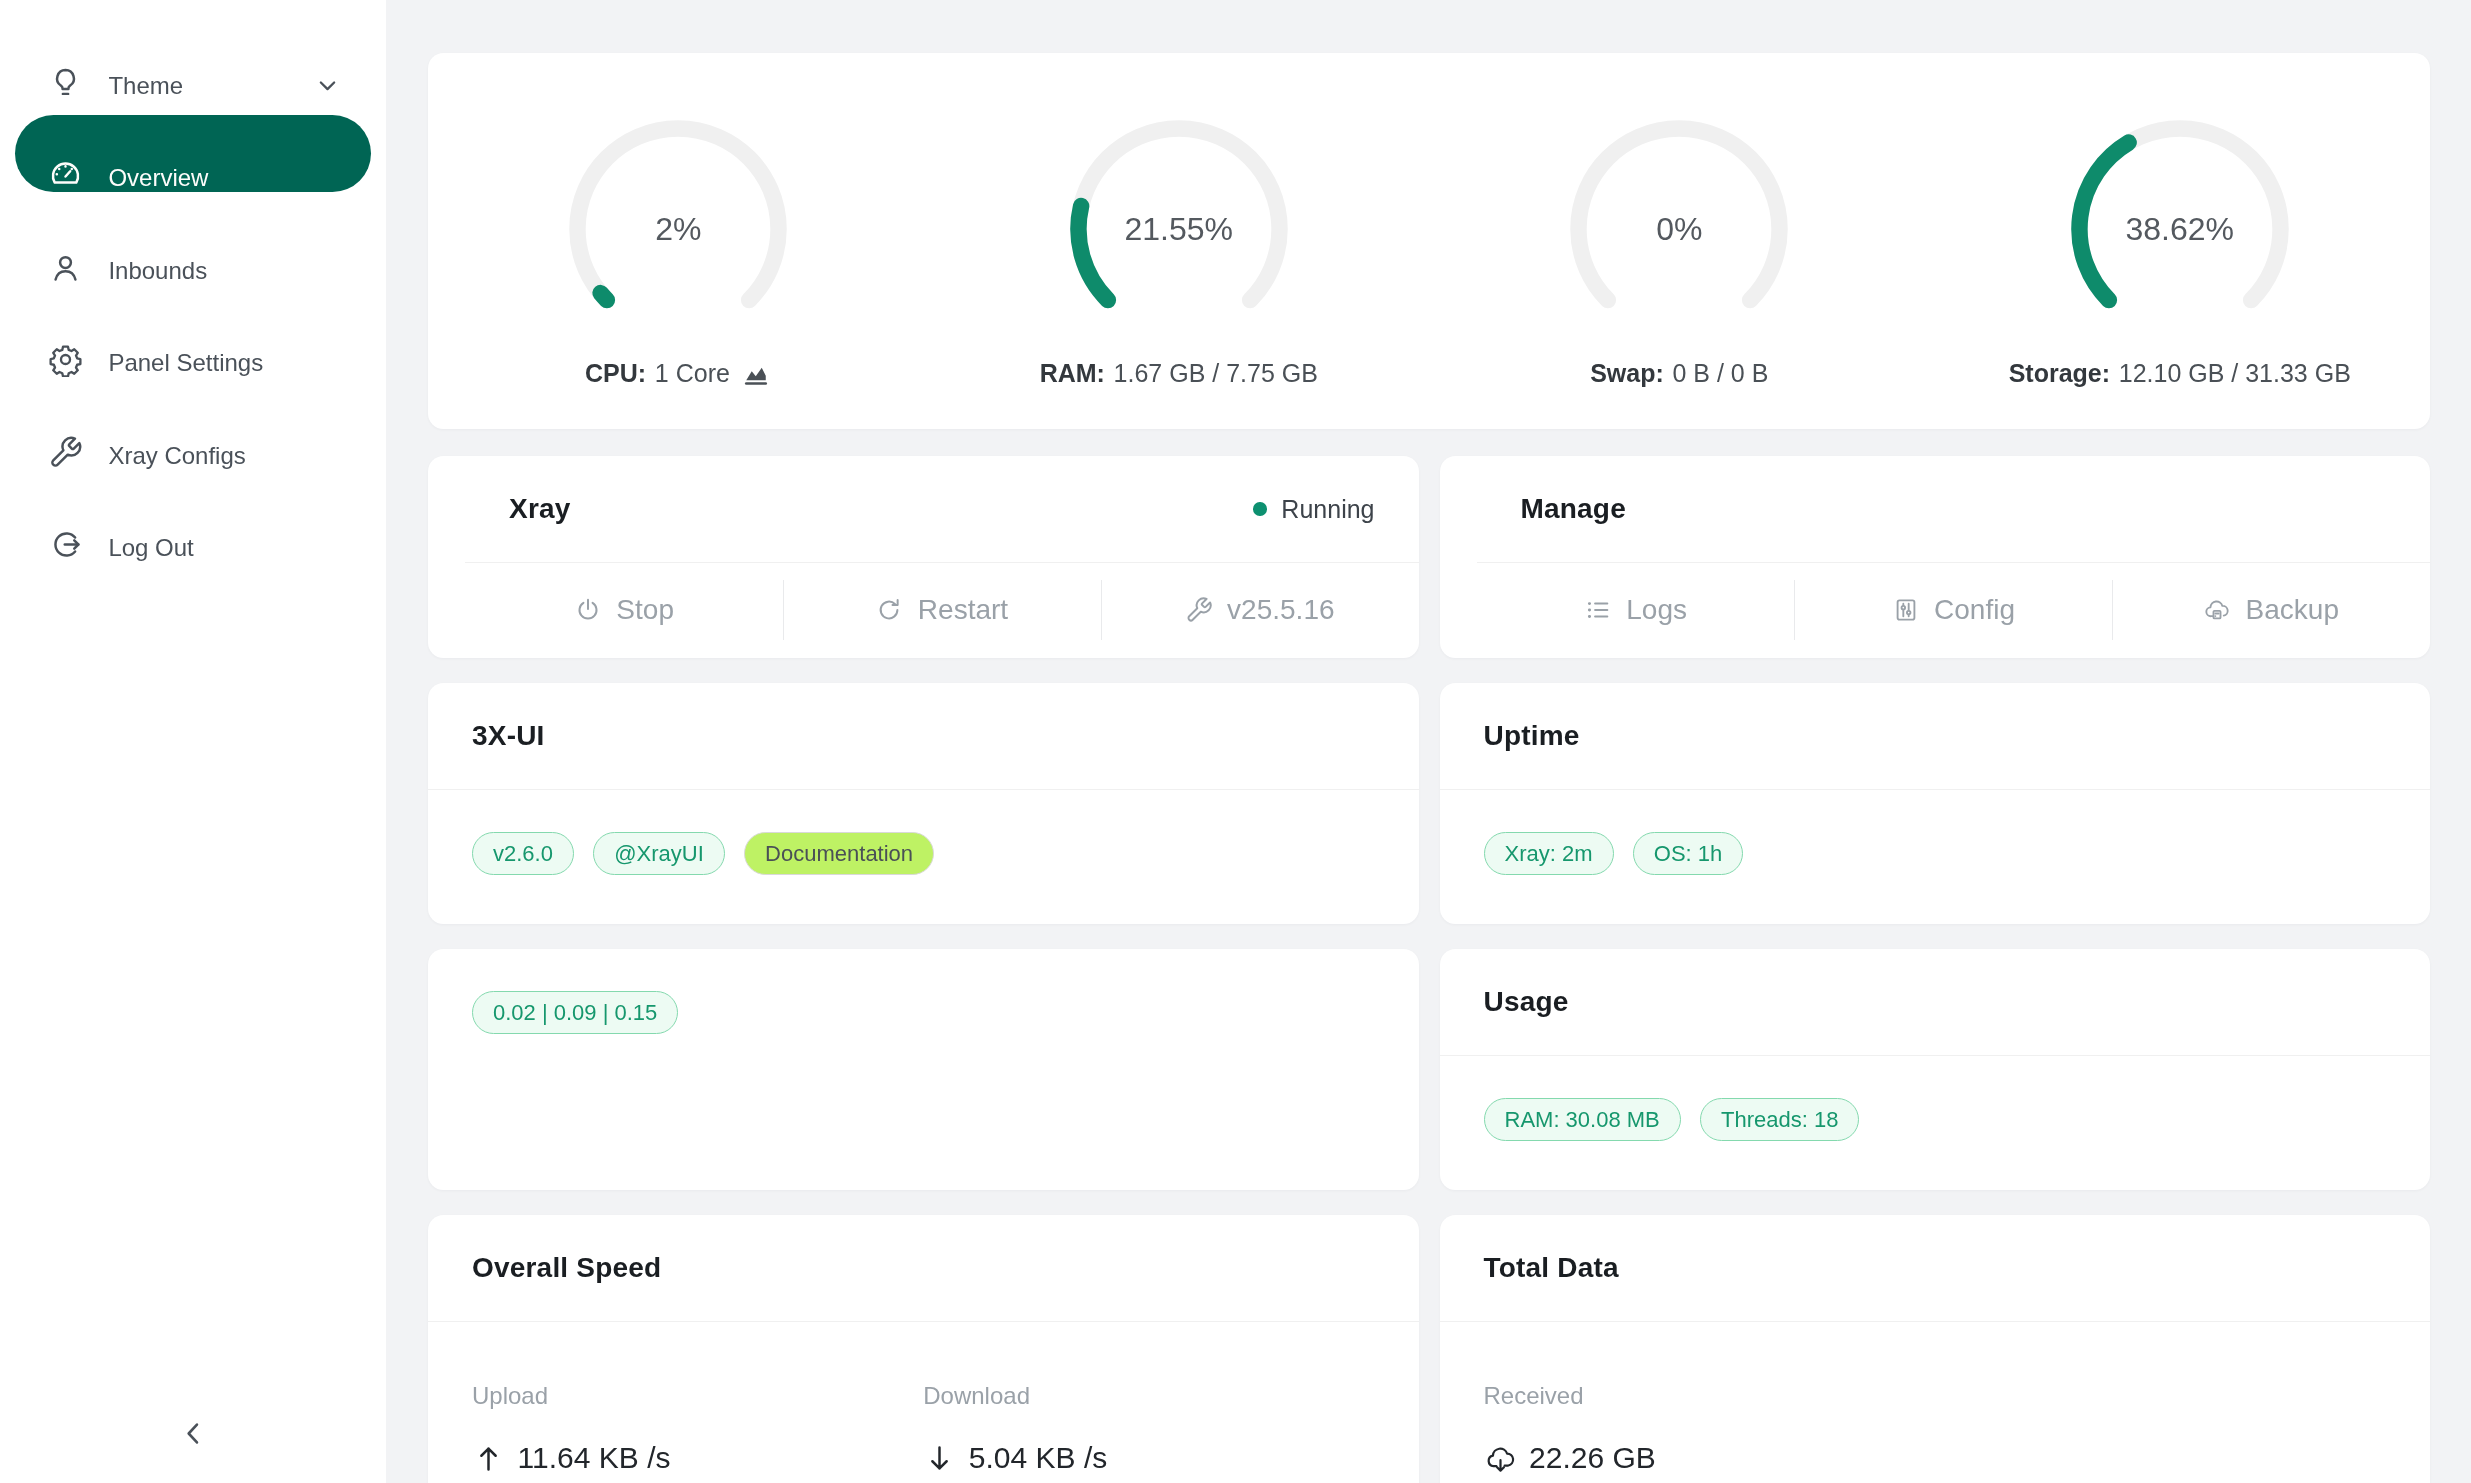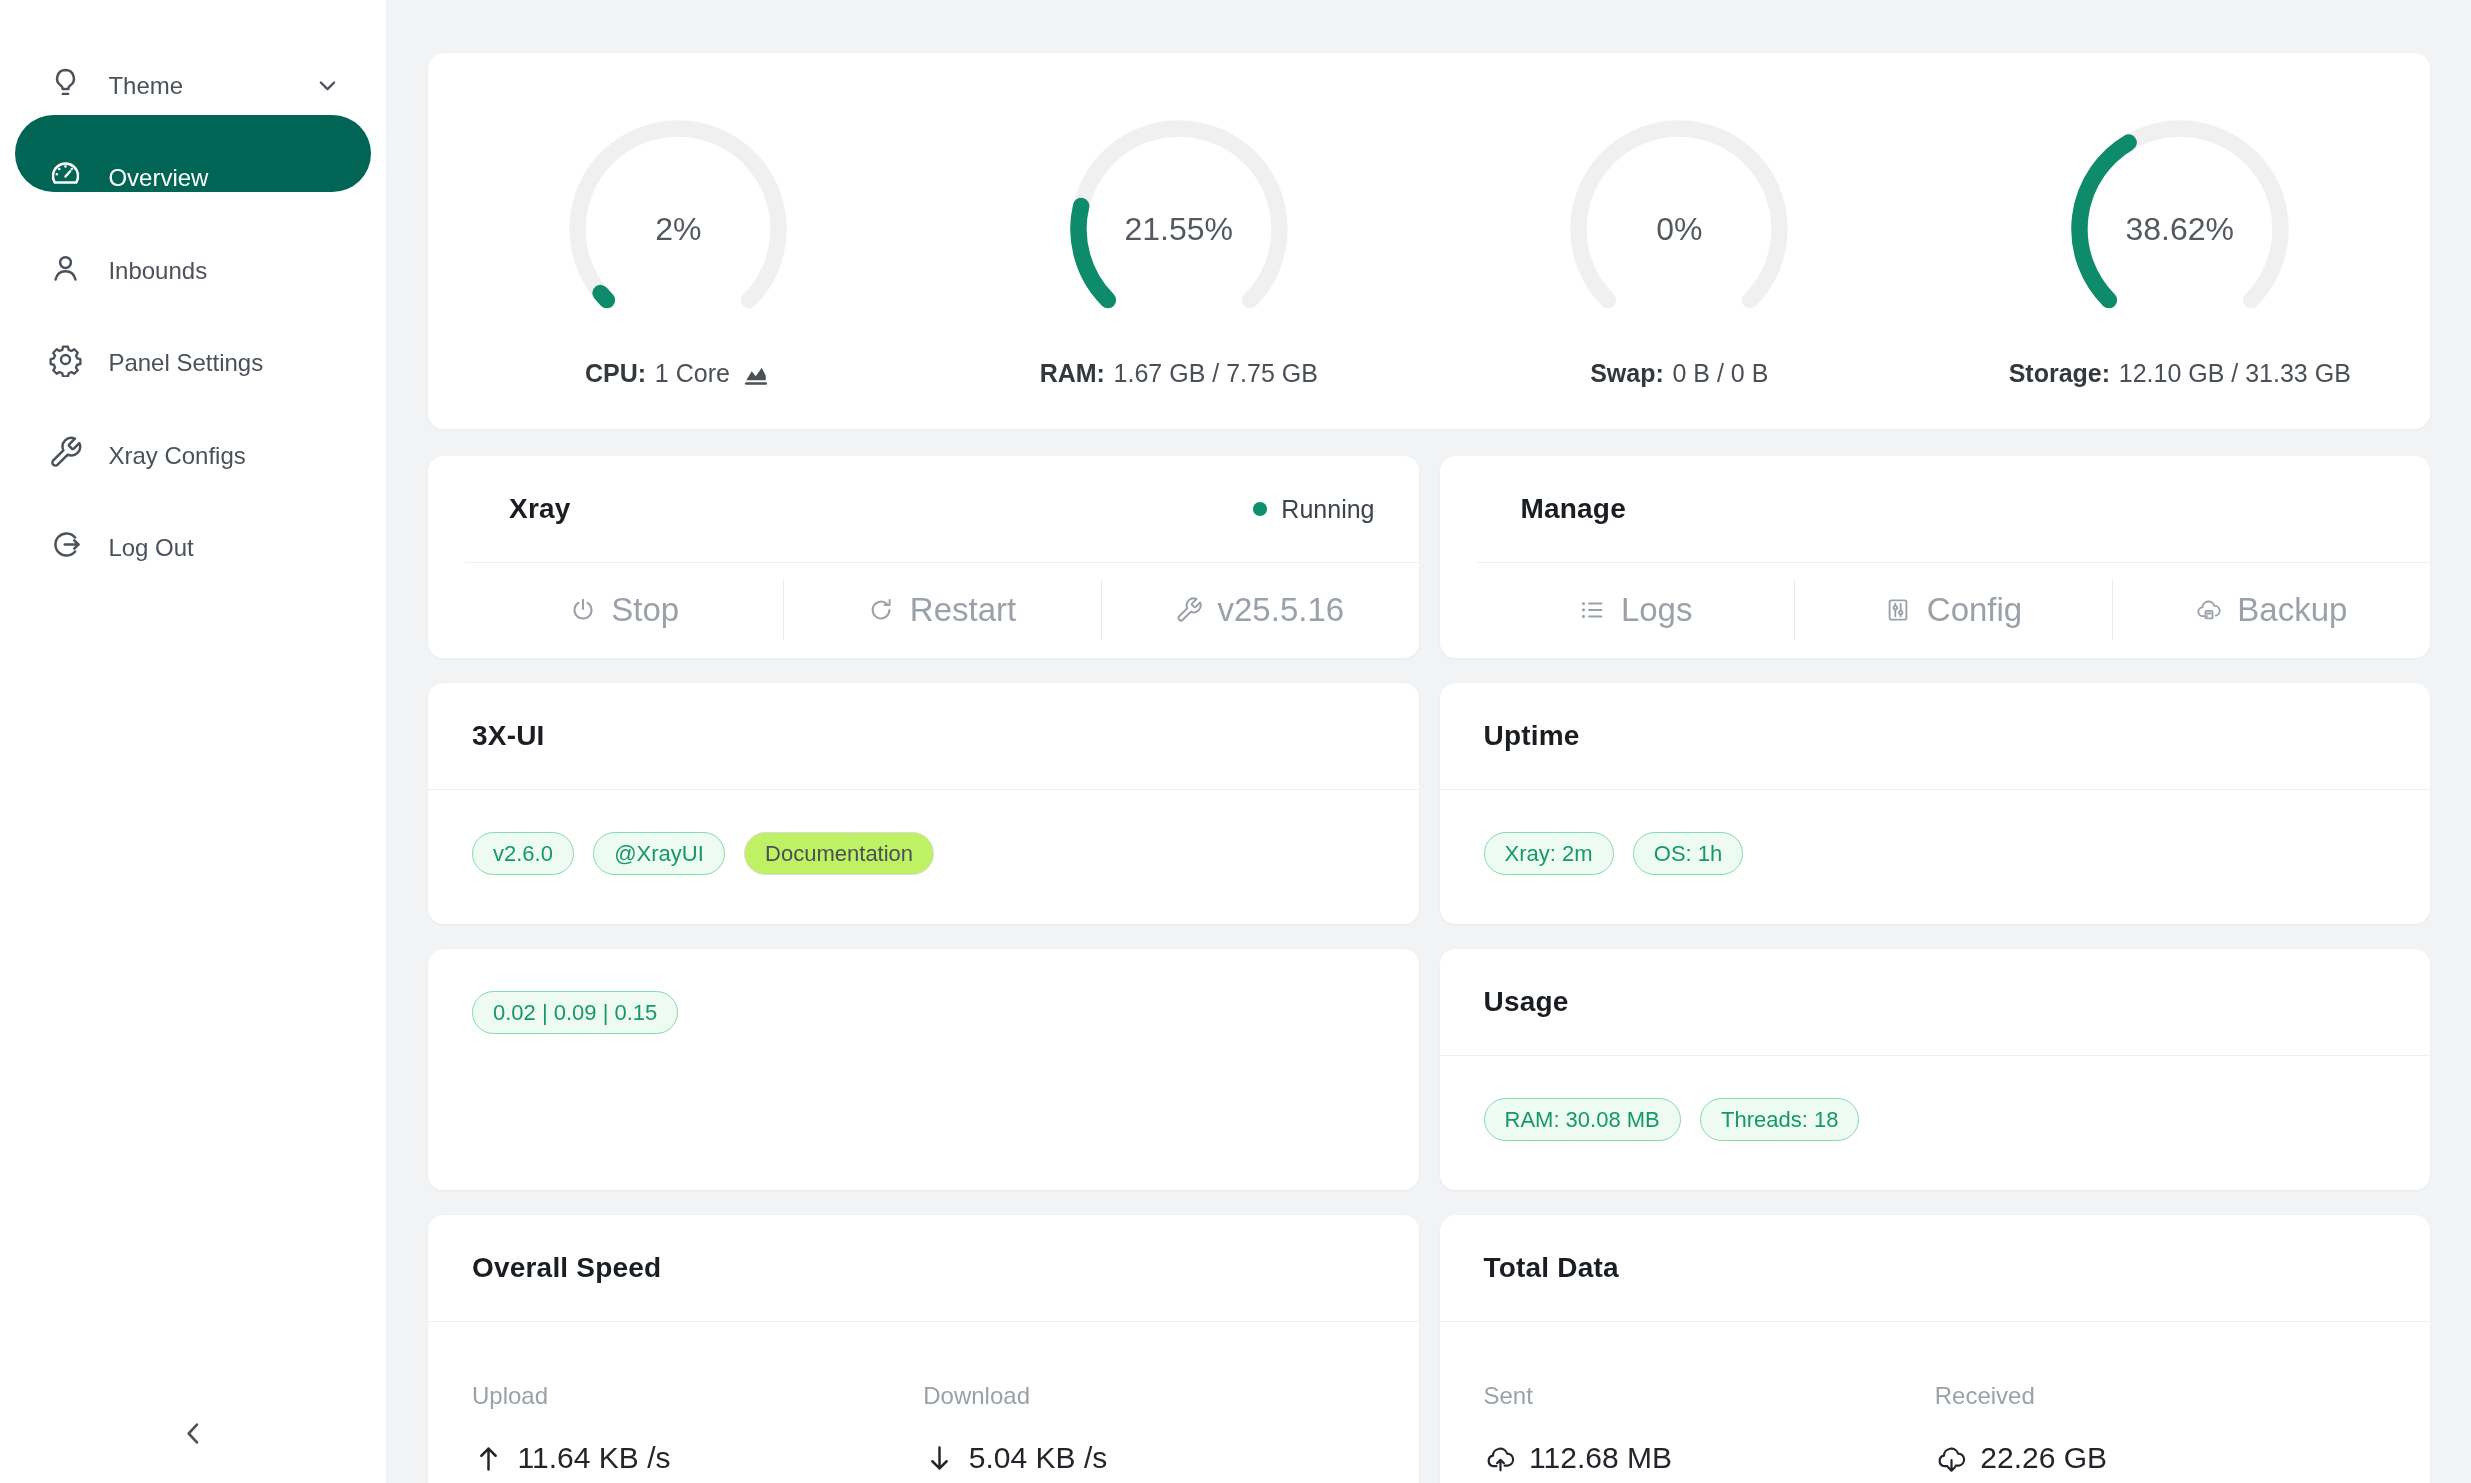--- a/index.html
+++ b/index.html
@@ -57,21 +57,21 @@
     padding: 0 44px; border-bottom: 1px solid #f0f0f0;
   }
   .card-title { font-size: 28px; font-weight: 700; color: #1a1e22; letter-spacing: 0.2px; }
   .status { display: flex; align-items: center; gap: 14.5px; font-size: 25px; color: #3d434a; }
   .status-dot { width: 13.5px; height: 13.5px; border-radius: 50%; background: var(--status-dot, #0d9070); }
 
   .action-card { height: 202px; padding-left: 37px; }
   .action-row { height: 94px; display: flex; align-items: stretch; }
   .action-btn {
     flex: 1; display: flex; align-items: center; justify-content: center; gap: 14.5px;
-    background: none; border: none; color: #9aa1a8; font-size: 33px;
+    background: none; border: none; color: #9aa1a8; font-size: 28px;
     font-family: "Liberation Sans", sans-serif; cursor: pointer; position: relative;
   }
   .action-btn + .action-btn::before {
     content: ""; position: absolute; left: 0; top: 18%; height: 64%; width: 1px; background: #e9eaec;
   }
   .ab-icon { width: 28px; height: 28px; color: #9aa1a8; }
   .ab-icon svg { width: 100%; height: 100%; display: block; }
 
   .info-card { height: 241px; }
   .info-body { padding: 42px 44px; display: flex; gap: 19.3px; }
@@ -393,32 +393,20 @@
           </div>
         </div>
       </div>
 
       <div class="card stats-card">
         <div class="card-header">
           <span class="card-title">Total Data</span>
         </div>
         <div class="stats-body">
           <div class="stat">
-            <div class="stat-label">Sent</div>
-            <div class="stat-value">
-              <span class="sv-icon">
-                <svg viewBox="0 0 24 24" fill="none" stroke="currentColor" stroke-width="1.6" stroke-linecap="round" stroke-linejoin="round">
-                    <path d="M9 17.6H6.9a3.9 3.9 0 0 1-.4-7.7A5.3 5.3 0 0 1 16.8 8.4a4.4 4.4 0 0 1 .9 8.7c-.3.1-.6.1-.9.1H15"></path>
-                    <path d="M12 20.6v-7.4M9.5 15.5 12 13l2.5 2.5"></path>
-                  </svg>
-              </span>
-              <span>112.68 MB</span>
-            </div>
-          </div>
-          <div class="stat">
             <div class="stat-label">Received</div>
             <div class="stat-value">
               <span class="sv-icon">
                 <svg viewBox="0 0 24 24" fill="none" stroke="currentColor" stroke-width="1.6" stroke-linecap="round" stroke-linejoin="round">
                     <path d="M9 17.6H6.9a3.9 3.9 0 0 1-.4-7.7A5.3 5.3 0 0 1 16.8 8.4a4.4 4.4 0 0 1 .9 8.7c-.3.1-.6.1-.9.1H15"></path>
                     <path d="M12 13.2v7.4M9.5 18.3l2.5 2.5 2.5-2.5"></path>
                   </svg>
               </span>
               <span>22.26 GB</span>
             </div>

